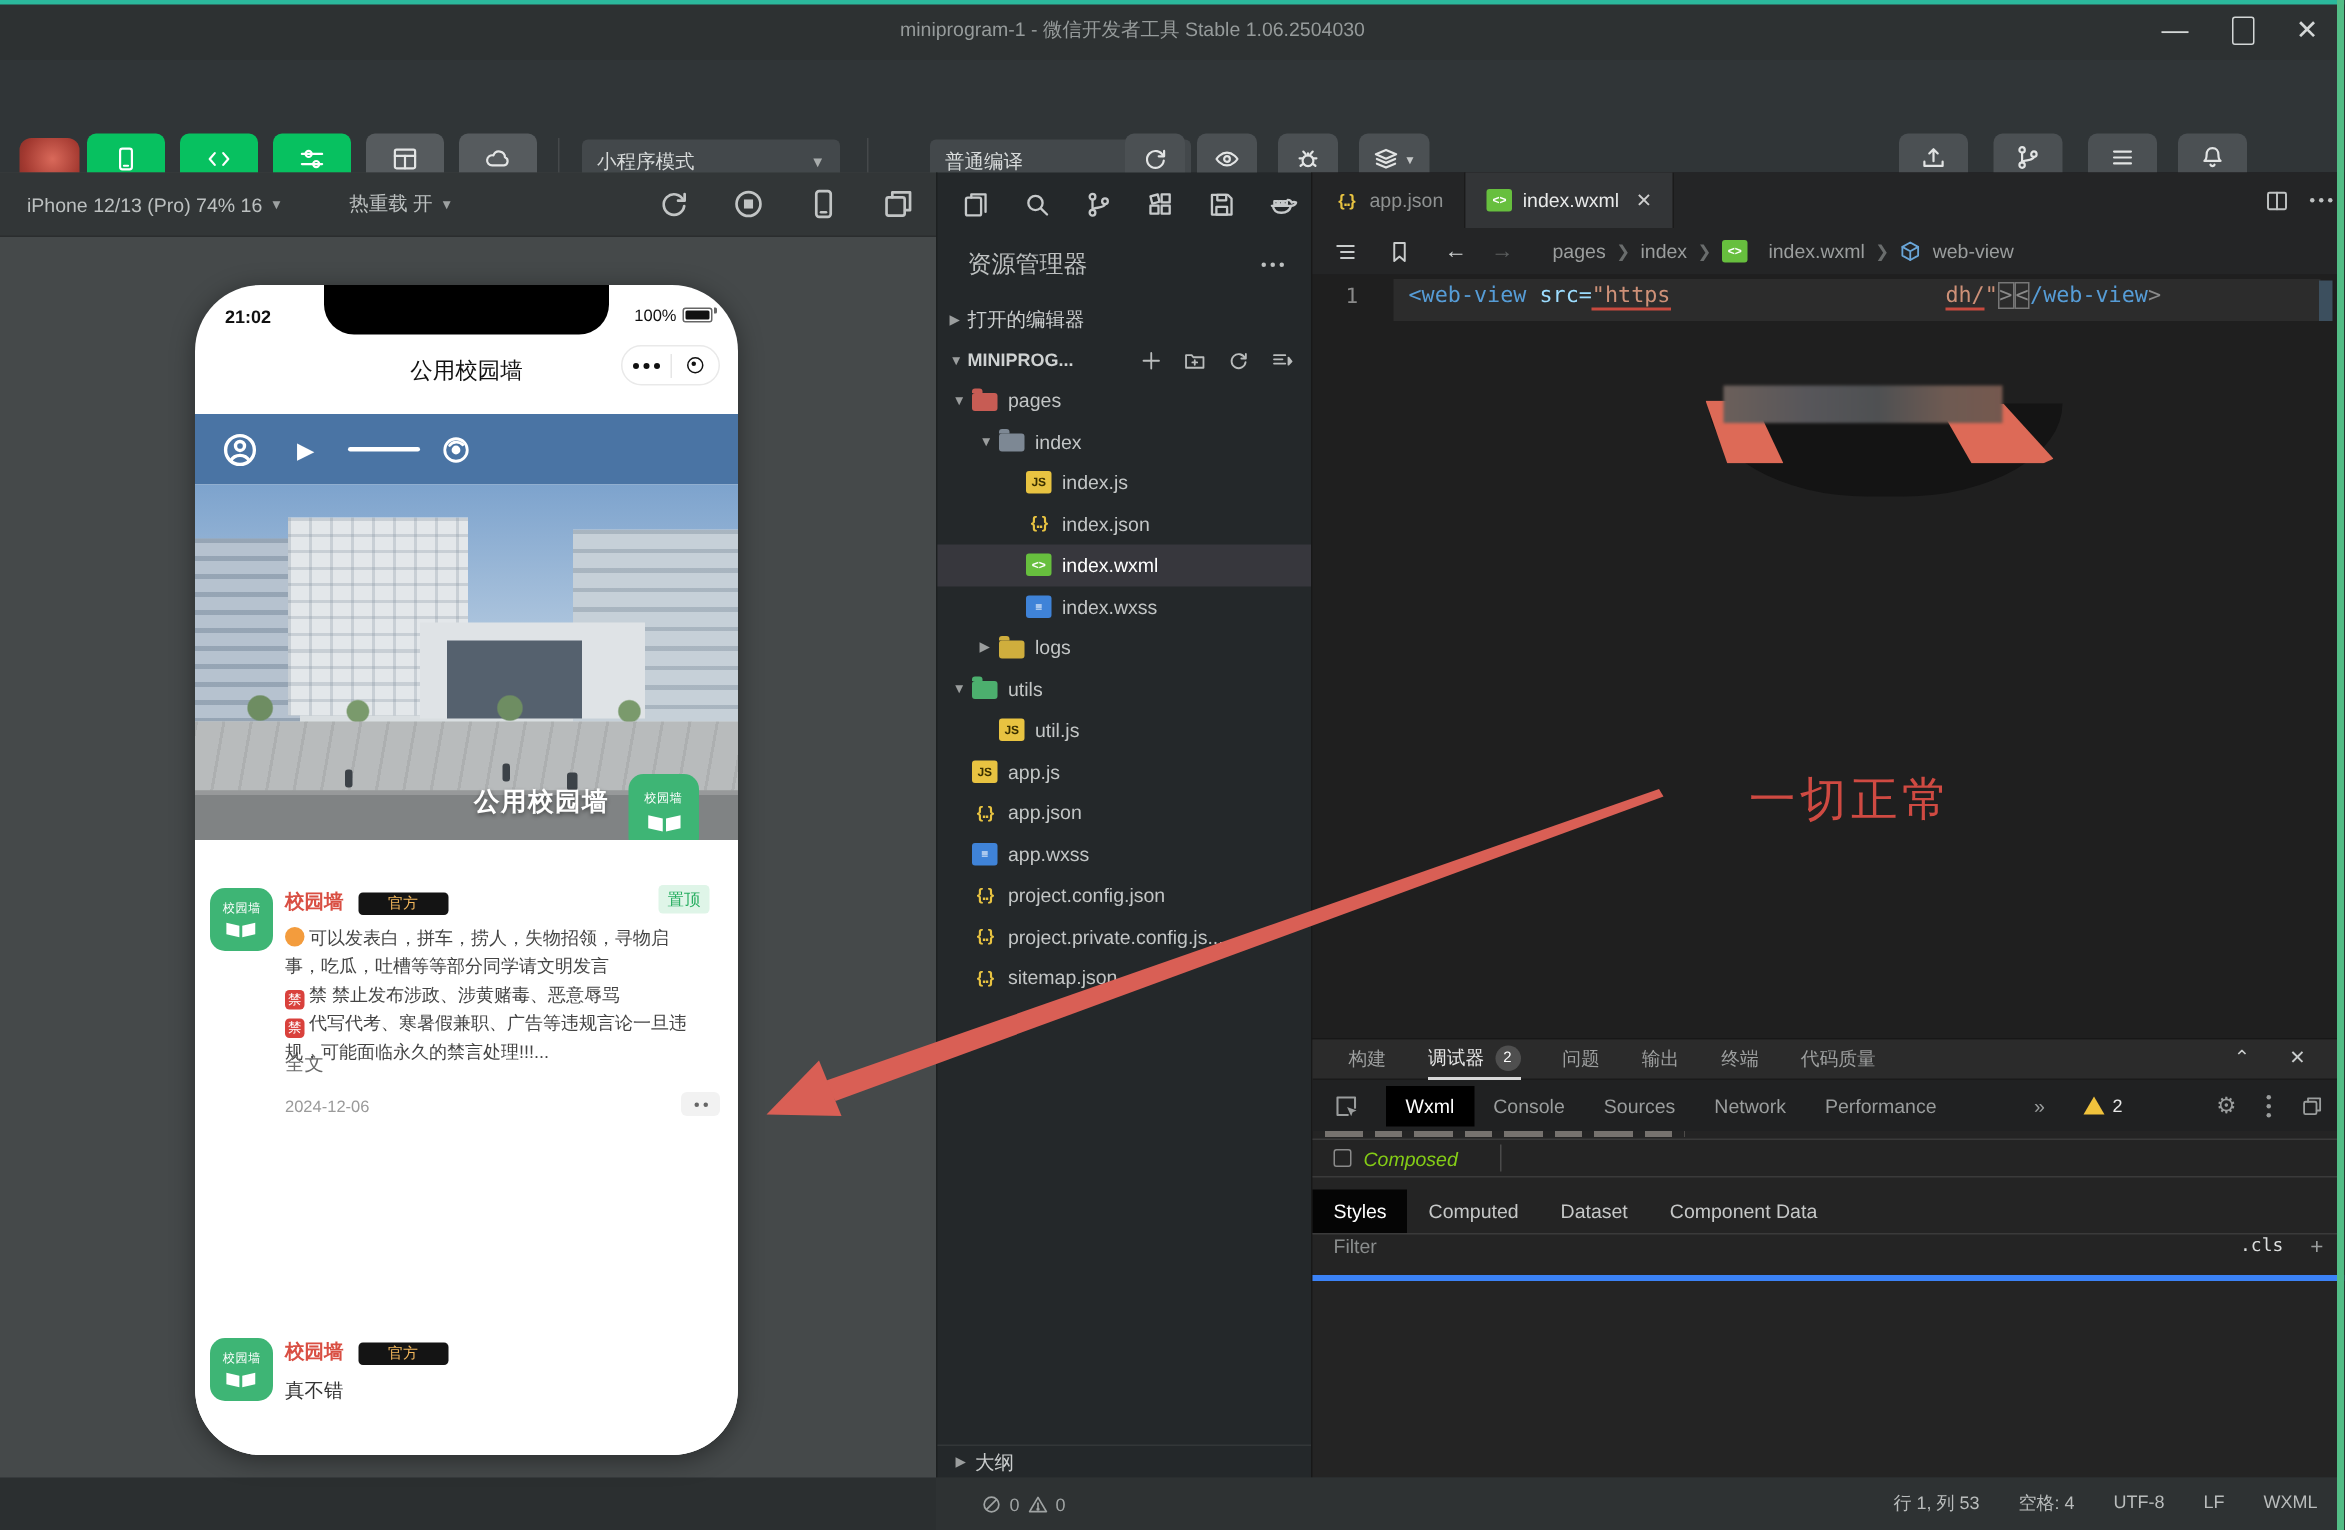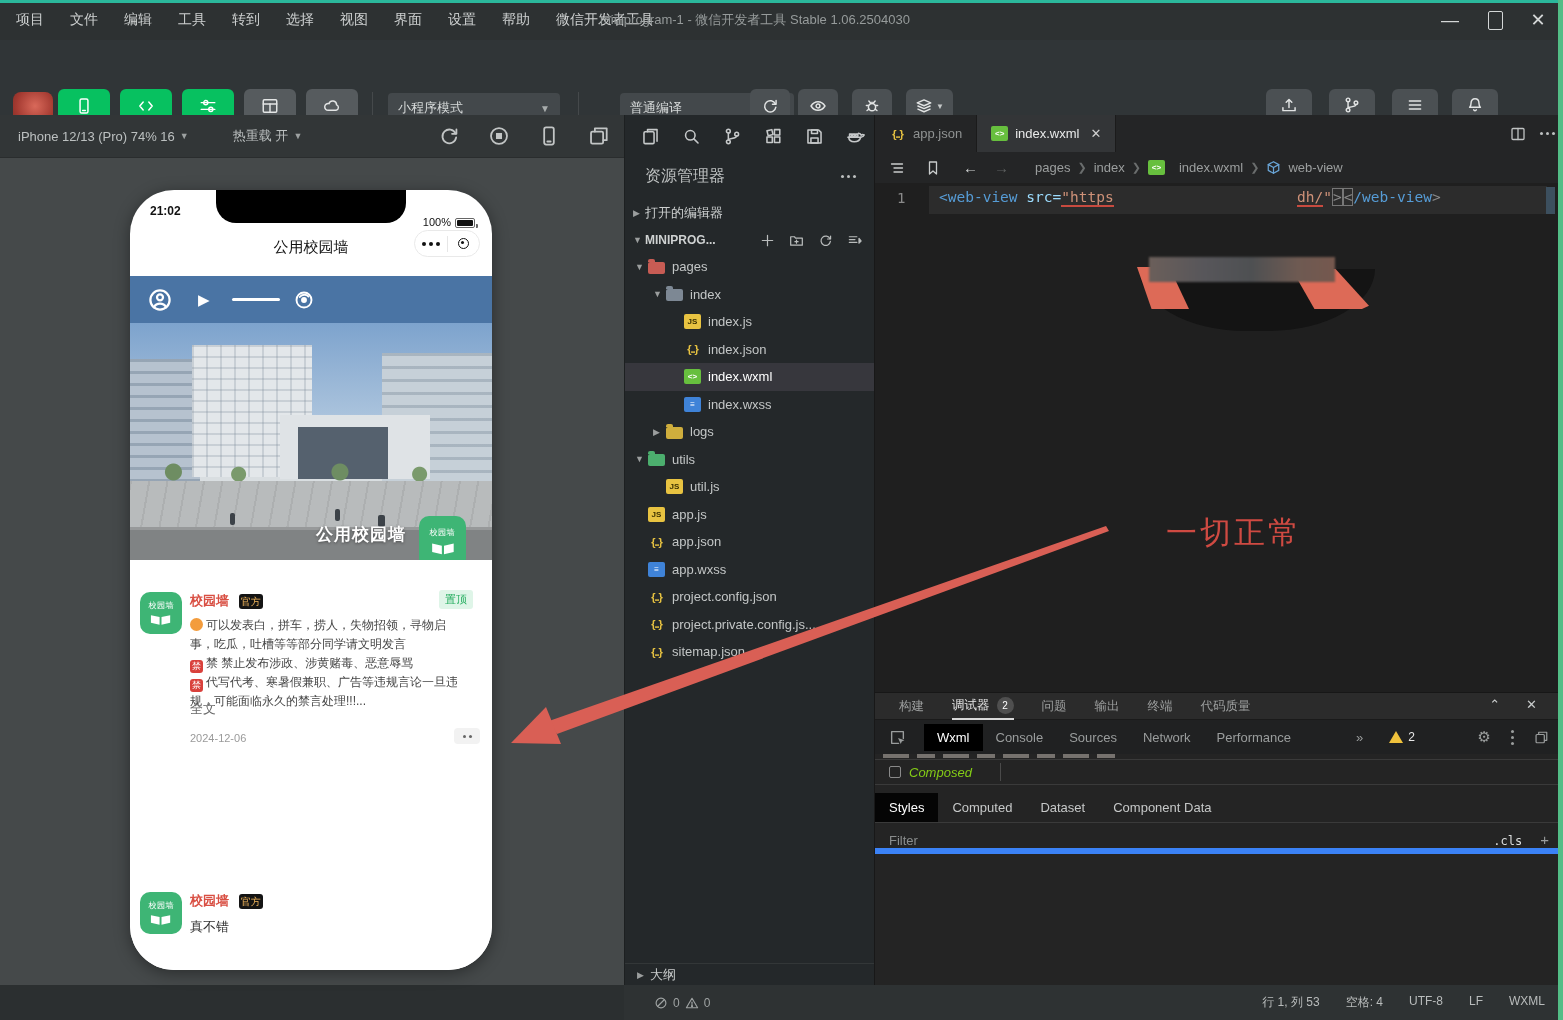--- a/index.html
+++ b/index.html
@@ -64,21 +64,21 @@
   .mini-car { font-size:9px; color:#9da1a1; margin-left:5px; }
   #simbar-icons { position:absolute; right:14px; top:10px; display:flex; gap:28px; color:#c2c5c5; }
   #simbar-icons .icw { width:22px; height:22px; }
 
   
   #phone { position:absolute; left:130px; top:75px; width:362px; height:780px; background:#fff;
            border-radius:44px; box-shadow:0 3px 16px rgba(0,0,0,.4); overflow:hidden; color:#111; }
   #ph-notch { position:absolute; left:86px; top:0; width:190px; height:33px; background:#000;
               border-radius:0 0 20px 20px; }
   #ph-time { position:absolute; left:20px; top:14px; font-size:12px; font-weight:bold; }
-  #ph-batt { position:absolute; right:14px; top:26px; display:flex; align-items:flex-end; gap:4px; font-size:11px; }
+  #ph-batt { position:absolute; right:14px; top:15px; display:flex; align-items:flex-start; gap:4px; font-size:11px; }
   #batt-body { width:20px; height:10px; border:1px solid #666; border-radius:2px; padding:1px; }
   #batt-fill { width:100%; height:100%; background:#111; border-radius:1px; }
   #batt-cap { width:2px; height:4px; background:#666; border-radius:0 1px 1px 0; margin-left:-3px; }
   #ph-navtitle { position:absolute; left:0; top:48px; width:100%; text-align:center; font-size:15px; color:#111; }
   #ph-capsule { position:absolute; right:12px; top:40px; width:66px; height:27px; border:1px solid #e9e9e9;
                 border-radius:14px; background:#fff; display:flex; align-items:center; }
   .cap-dots { flex:1; display:flex; justify-content:center; }
   .cap-dots i { width:4px; height:4px; border-radius:50%; background:#111;
                 box-shadow:7px 0 0 #111, -7px 0 0 #111; }
   .cap-div { width:1px; height:16px; background:#e6e6e6; }
@@ -122,21 +122,21 @@
              align-items:center; justify-content:center; }
   .appicon .t { font-size:9px; letter-spacing:.5px; white-space:nowrap; transform:scale(.9); }
   .appicon svg { width:55%; height:38%; }
   #hero-appicon { position:absolute; right:26px; bottom:-8px; width:47px; height:52px; z-index:3; }
 
   
   #ph-feed { position:absolute; left:0; top:370px; width:100%; height:410px; background:#fff; }
   .post-avatar { position:absolute; width:42px; height:42px; }
   .pname { color:#d94f43; font-size:13px; font-weight:bold; }
   .badge-official { background:#141414; color:#f3b75c; font-size:10px; border-radius:3px;
-                    padding:2px 2px; margin-left:6px; }
+                    padding:2px 20px; margin-left:6px; }
   .badge-pin { position:absolute; background:#dff5e8; color:#27ae60; font-size:11px;
                border-radius:3px; padding:2px 6px; }
   .post-line { font-size:12px; line-height:19px; color:#444; }
   .pl-ic { display:inline-block; width:13px; height:13px; border-radius:3px; font-size:9px; line-height:13px;
            text-align:center; color:#fff; margin-right:3px; vertical-align:-2px; }
   .pl-ic.smiley { background:#f39c3d; border-radius:50%; }
   .pl-ic.forbid { background:#d9413c; }
   #post1-full { position:absolute; font-size:13px; color:#6a6a6a; }
   #post1-date { position:absolute; font-size:11px; color:#9a9a9a; }
   #post1-more { position:absolute; width:26px; height:16px; background:#f2f2f2; border-radius:4px;
@@ -247,22 +247,22 @@
                 background:repeating-linear-gradient(90deg,#76726e 0 26px, transparent 26px 34px, #76726e 34px 52px, transparent 52px 60px); }
   #composed-row { position:absolute; left:0; top:66px; width:100%; height:26px; border-top:1px solid #3a3a3a;
                   border-bottom:1px solid #3a3a3a; display:flex; align-items:center; }
   #composed-cb { width:12px; height:12px; border:1px solid #8a8a8a; border-radius:2px; margin-left:14px; }
   #composed-lbl { margin-left:8px; color:#84cc16; font-size:13px;font-style:italic; }
   #composed-div { width:1px; height:18px; background:#4a4a4a; margin-left:28px; }
   #style-tabs { position:absolute; left:0; top:99px; width:100%; height:31px; border-bottom:1px solid #3a3a3a;
                 display:flex; align-items:flex-end; padding-left:0; }
   .st-tab { padding:7px 14px; color:#c6c8c8; font-size:13px; }
   .st-tab.active { background:#050505; color:#fff; }
-  #filter-row { position:absolute; left:0; top:130px; width:100%; height:31px; border-bottom:6px solid #3b82f6;
-                display:flex; align-items:flex-end; }
+  #filter-row { position:absolute; left:0; top:130px; width:100%; height:31px; border-bottom:4px solid #3b82f6;
+                display:flex; align-items:flex-start; }
   #filter-ph { margin-left:14px; color:#8a8d8d; font-size:13px; }
   #cls-btn { margin-left:auto; color:#dcdede; font-family:"DejaVu Sans Mono",monospace; font-size:12px; }
   #plus-btn { margin:0 14px 0 18px; color:#9a9d9d; font-size:15px; }
 
   
   #statusbar { left:624px; top:985px; width:939px; height:35px; background:#2e3233; display:flex;
                align-items:center; color:#9fa3a3; font-size:12px; }
   #sb-problems { display:flex; align-items:center; gap:5px; margin-left:30px; }
   #sb-problems .icw { width:14px; height:14px; }
   #sb-right { margin-left:auto; margin-right:18px; display:flex; gap:26px; color:#b9bcbc; }
@@ -271,33 +271,20 @@
   #arrow-svg { position:absolute; left:0; top:0; width:1563px; height:1020px; pointer-events:none; z-index:50; }
   #annot-text { position:absolute; left:1166px; top:512px; color:#cf4a42; font-size:31px; font-weight:500;
                 letter-spacing:3px; z-index:50; }
 </style>
 </head>
 <body>
 
 <div class="app">
 
   <div id="titlebar" class="abs">
-    <div id="menu">
-        <span class="menu-item">项目</span>
-        <span class="menu-item">文件</span>
-        <span class="menu-item">编辑</span>
-        <span class="menu-item">工具</span>
-        <span class="menu-item">转到</span>
-        <span class="menu-item">选择</span>
-        <span class="menu-item">视图</span>
-        <span class="menu-item">界面</span>
-        <span class="menu-item">设置</span>
-        <span class="menu-item">帮助</span>
-        <span class="menu-item">微信开发者工具</span>
-      </div>
     <div id="win-title">miniprogram-1  -  微信开发者工具 Stable 1.06.2504030</div>
     <div id="min-btn" class="winctl">—</div>
     <div id="max-btn" class="winctl">
         <i class="rect"></i>
       </div>
     <div id="close-btn" class="winctl">✕</div>
   </div>
 
   <div id="toolbar" class="abs">
     <div id="avatar" class="abs"></div>

